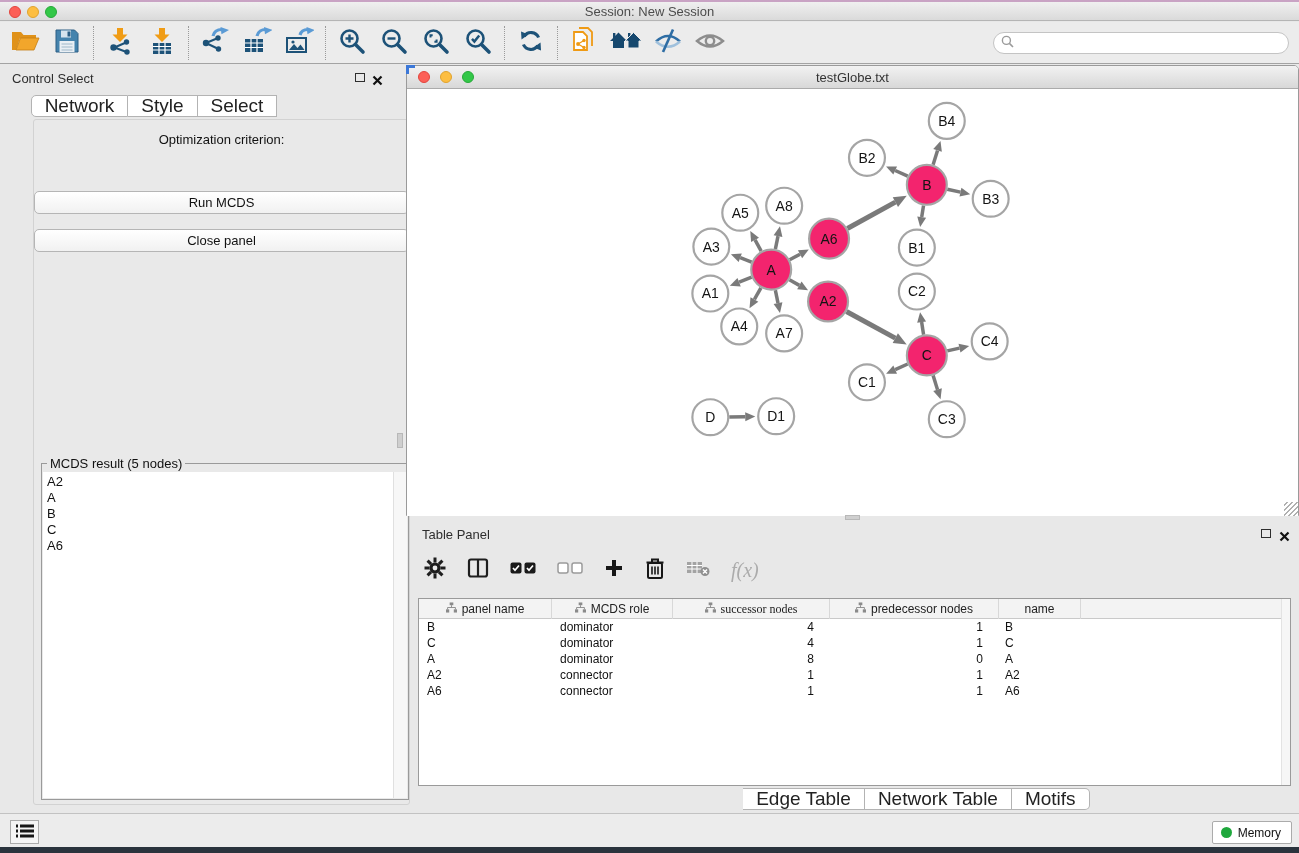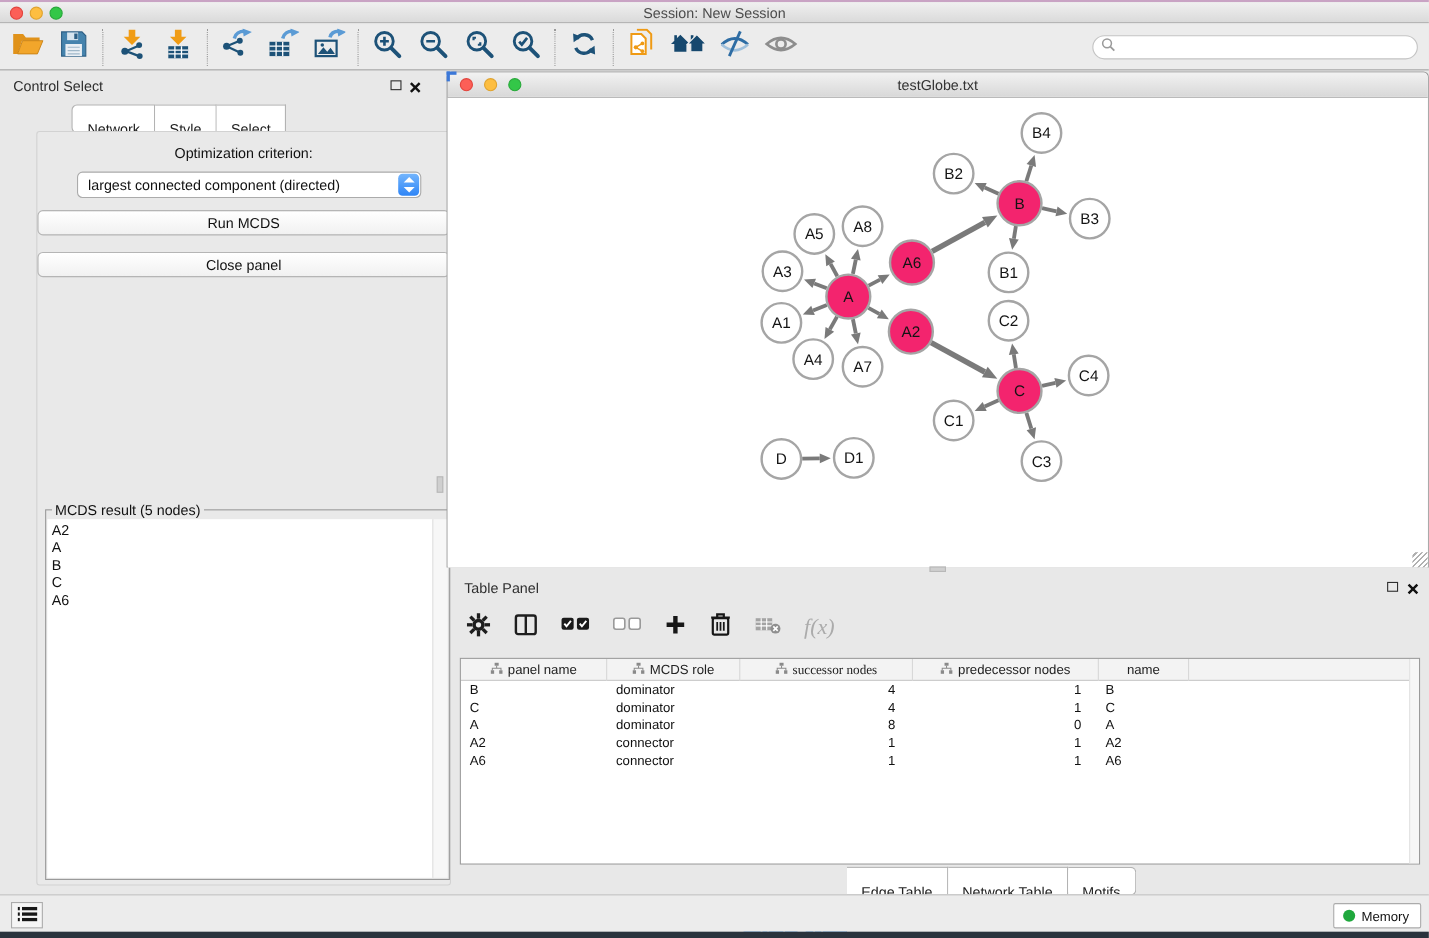--- a/index.html
+++ b/index.html
@@ -27,21 +27,21 @@
 
   
   .control-panel { position:absolute; left:0; top:65px; width:391px; height:748px; }
   .panel-header { position:absolute; left:0; top:0; width:100%; height:26px; }
   .panel-title { position:absolute; left:12px; top:6px; font-size:13px; color:#2e2e2e; }
   .float-ic { position:absolute; top:8px; width:10px; height:9px; border:1.4px solid #2e2e2e; background:transparent; }
   .close-ic { position:absolute; top:7px; width:11px; height:11px; }
   .cp .float-ic { right:26px; } .cp .close-ic { right:8px; }
 
   .seg-row { position:absolute; left:0; top:30px; width:100%; display:flex; justify-content:center; }
-  .seg-tab { height:22px; line-height:20px; padding:12px 13px; font-size:13px; color:#222; background:#fff;
+  .seg-tab { height:22px; line-height:20px; padding:0 13px; font-size:19px; color:#222; background:#fff;
     border:1px solid #b3b3b3; border-left:none; cursor:default; }
   .seg-tab:first-child { border-left:1px solid #b3b3b3; border-radius:5px 0 0 5px; }
   .seg-tab:last-child { border-radius:0 5px 5px 0; }
   .seg-tab.active { background:linear-gradient(#5face0,#338af7); color:#fff; border-color:#2f7fd6;margin-top:40px; }
 
   .cp-content { position:absolute; left:7px; top:54px; width:377px; height:686px; background:#e9e9e9;
     border:1px solid #d2d2d2; border-radius:3px;margin-left:26px; }
   .opt-label { position:absolute; left:0; top:12px; width:100%; text-align:center; font-size:13px; color:#111; }
   .combo { position:absolute; left:36px; top:36px; width:313px; height:24px; background:#fff;
     border:1px solid #ababab; border-radius:5px; }
@@ -270,27 +270,20 @@
           </svg></span>
     </div>
     <div class="seg-row" id="cp-tabs">
         <div class="seg-tab">Network</div>
         <div class="seg-tab">Style</div>
         <div class="seg-tab">Select</div>
         <div class="seg-tab active">MCDS</div>
       </div>
     <div class="cp-content">
       <div class="opt-label">Optimization criterion:</div>
-      <div class="combo">
-        <span class="combo-text">largest connected component (directed)</span>
-        <span class="combo-stepper">
-            <i class="up"></i>
-            <i class="dn"></i>
-          </span>
-      </div>
       <div class="btn-row">
         <button class="btn">Run MCDS</button>
         <button class="btn">Close panel</button>
       </div>
       <fieldset class="result-box">
         <legend>MCDS result (5 nodes)</legend>
         <div class="mcds-list" id="mcds-list">
             <div class="mcds-item">A2</div>
             <div class="mcds-item">A</div>
             <div class="mcds-item">B</div>

